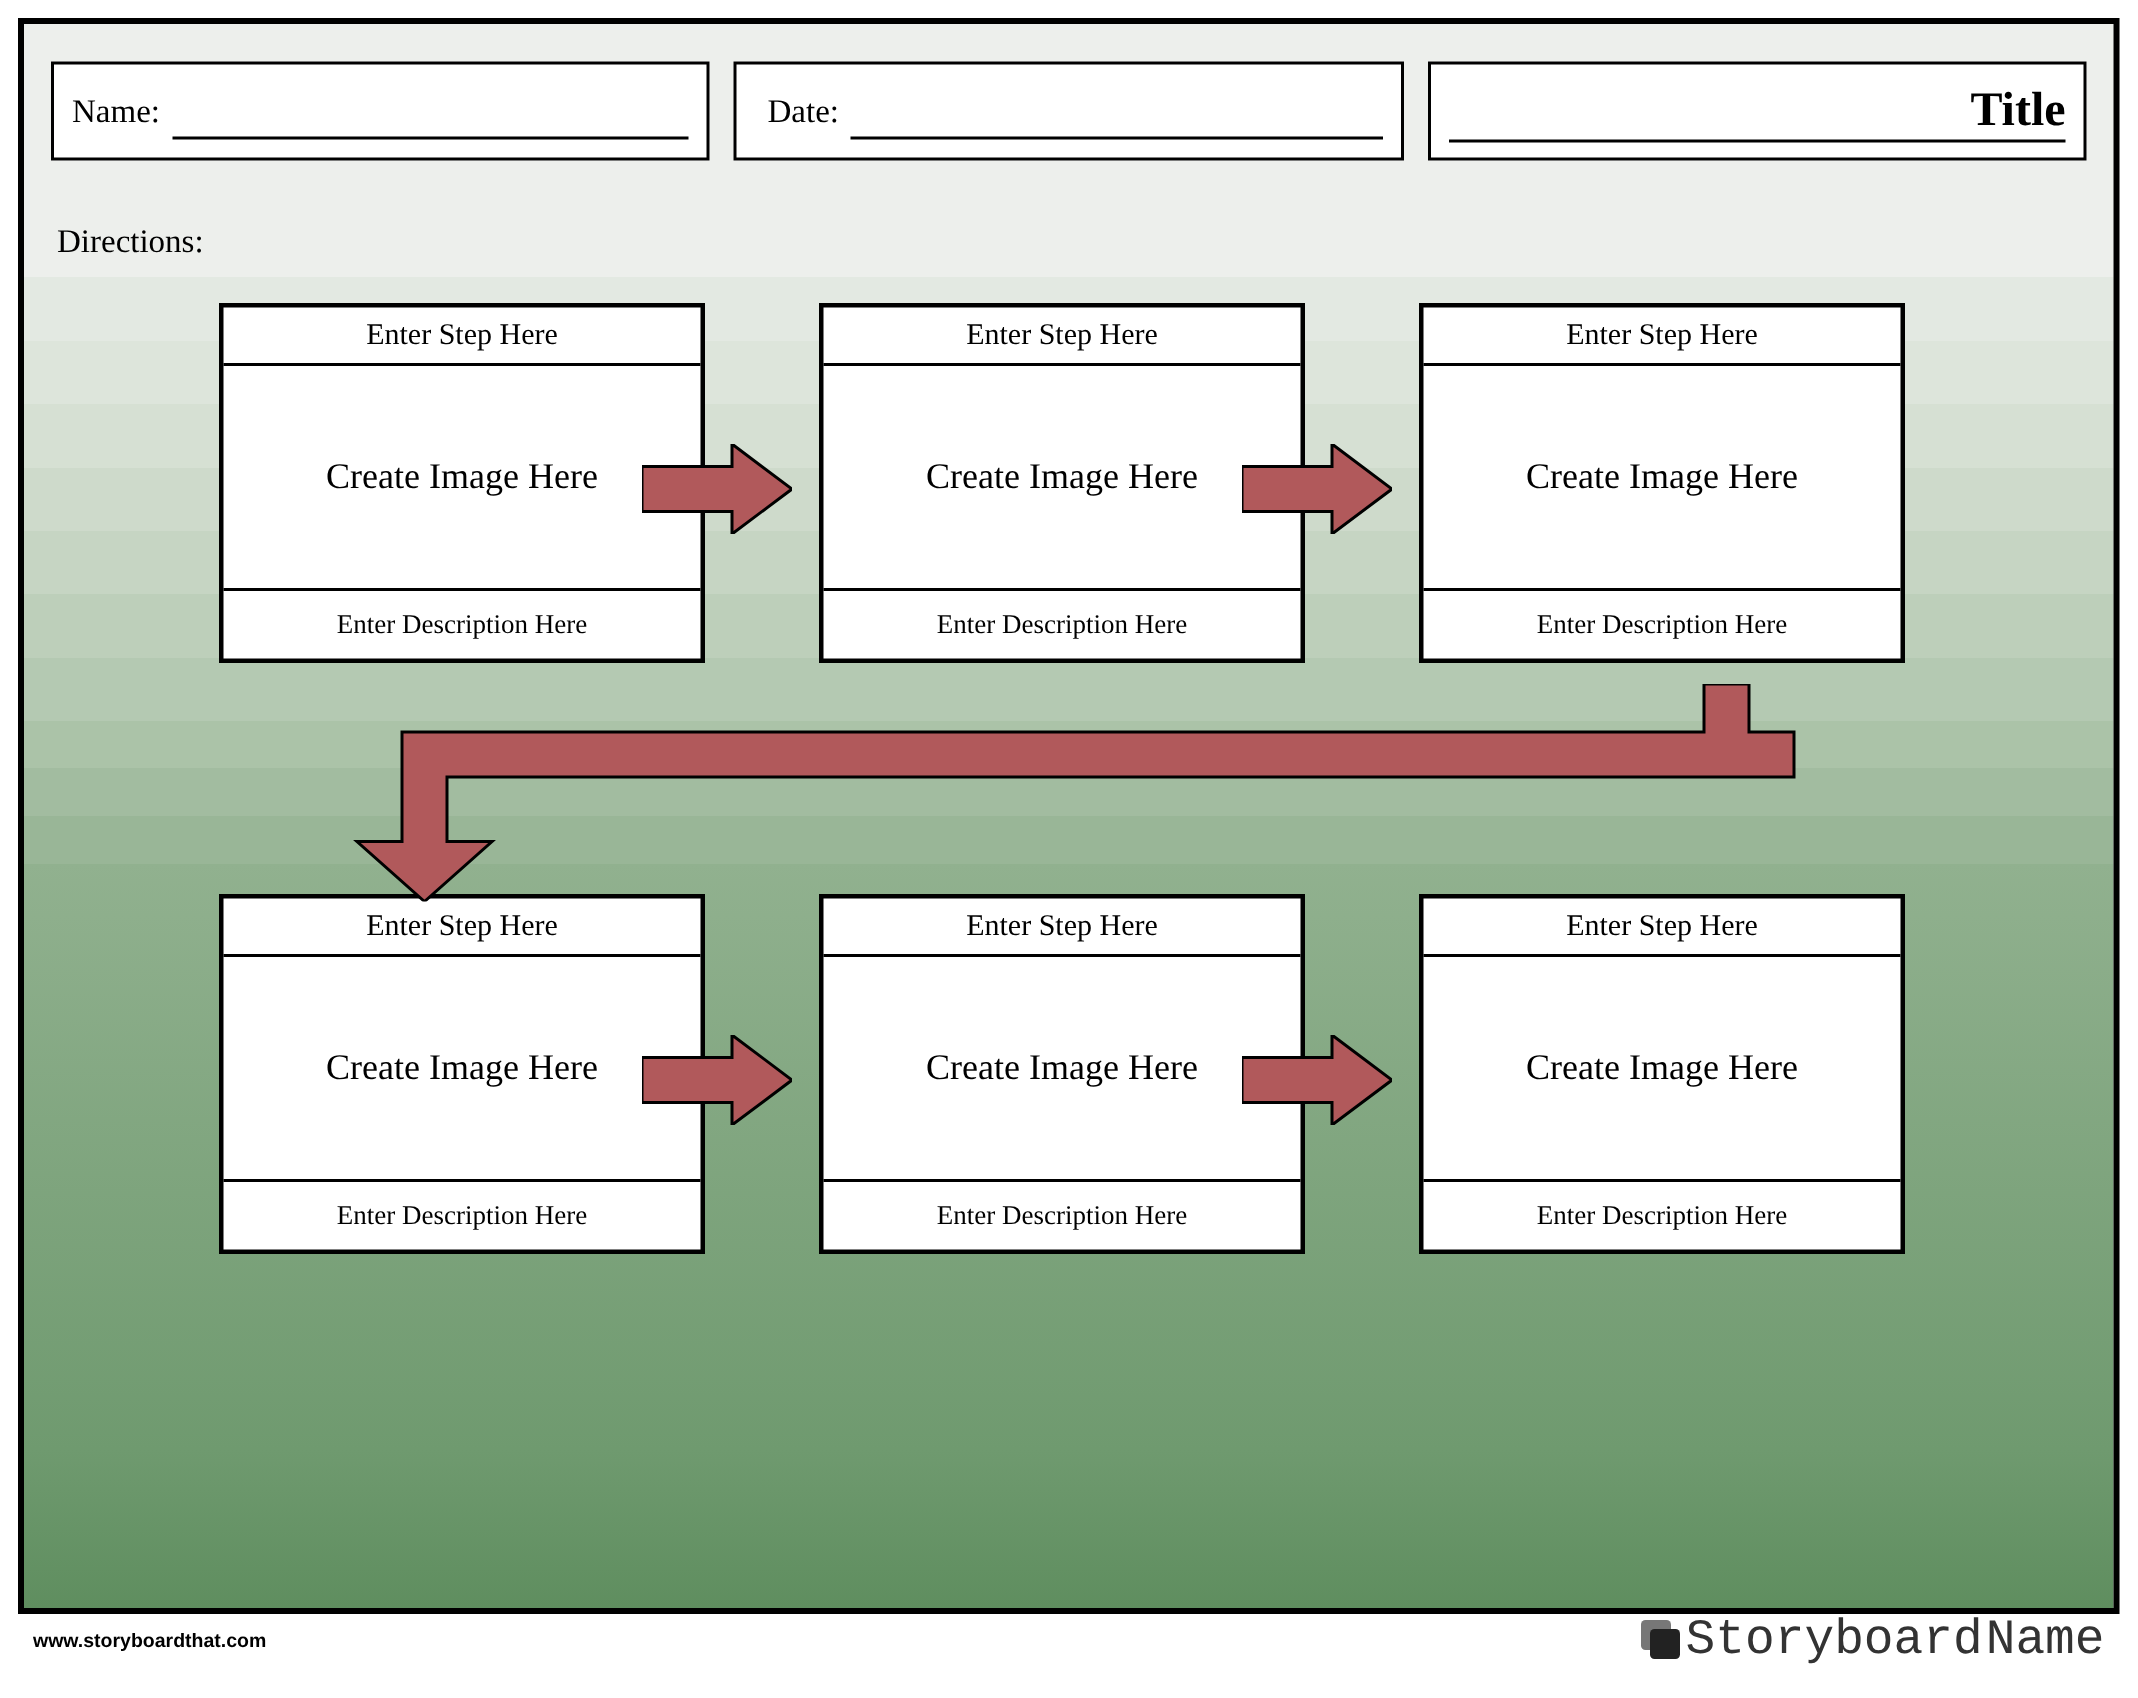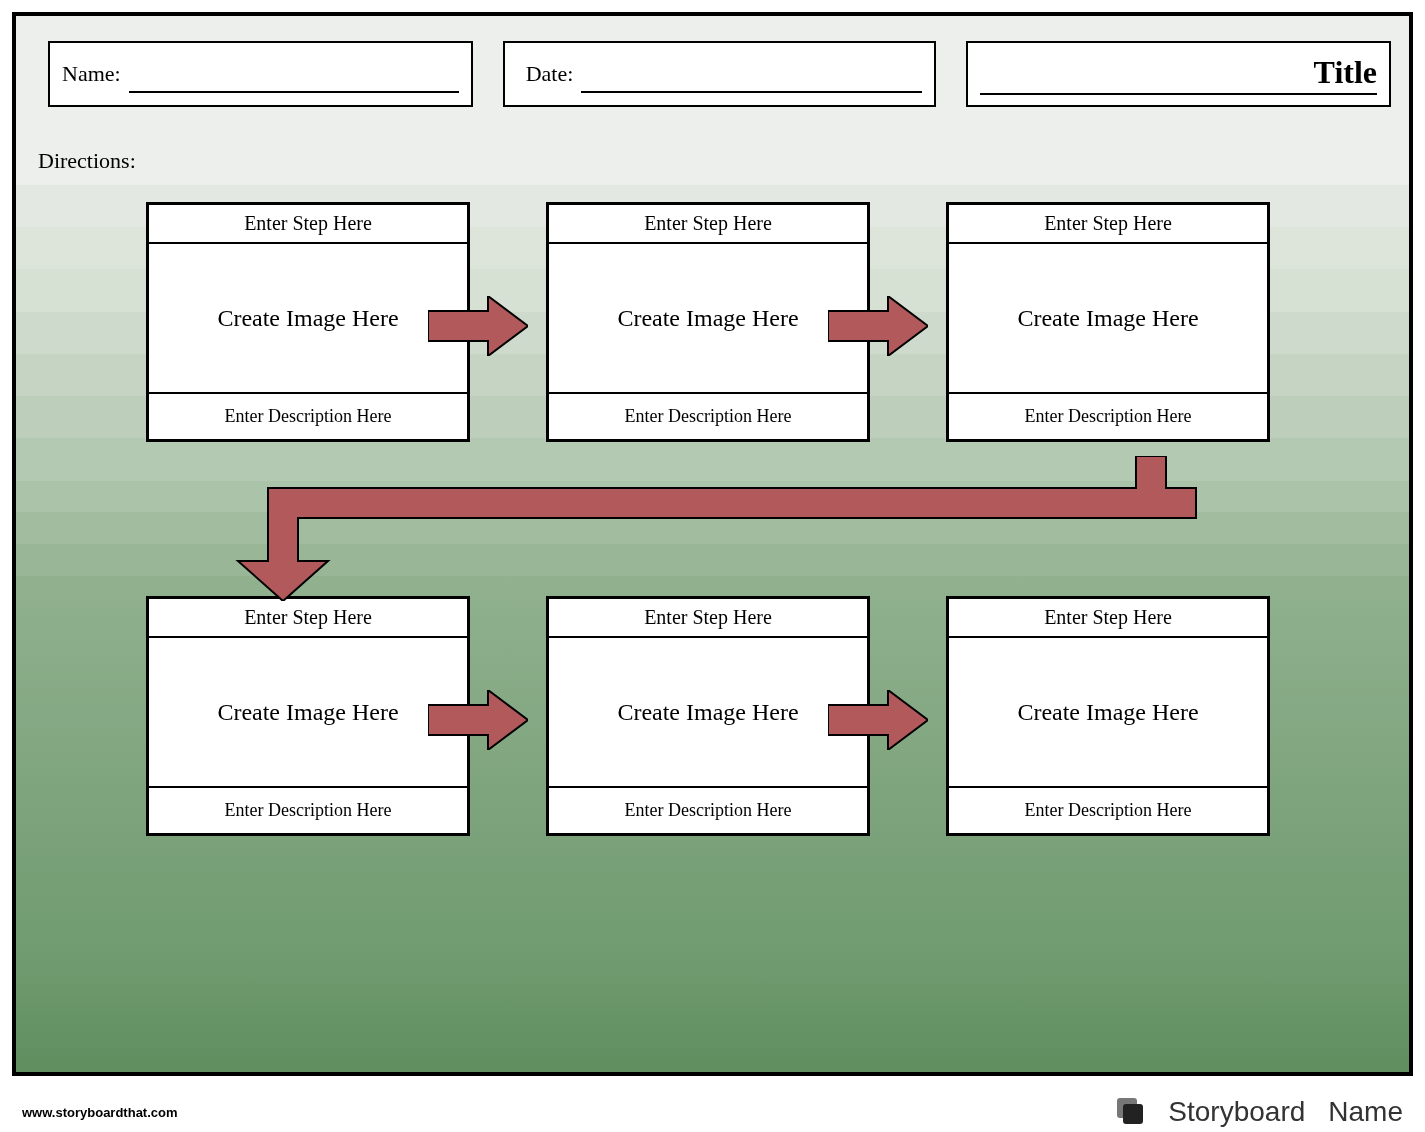--- a/index.html
+++ b/index.html
@@ -46,21 +46,20 @@
   }
   .header-box {
     background: #fff;
     border: 2px solid #000;
     height: 66px;
     display: flex;
     align-items: center;
     padding: 0 12px;
     font-family: Georgia, serif;
     font-size: 22px;
-    margin-left: 14px;
   }
   .name-box { flex: 1.05; }
   .date-box { flex: 1.05; padding-left: 21px; }
   .title-box { flex: 1.05; justify-content: center; font-size: 32px; font-weight: bold; }
   .header-box .label { margin-right: 8px; }
   .header-box .line {
     flex: 1;
     border-bottom: 2px solid #000;
     height: 60%;
   }
@@ -121,35 +120,36 @@
   }
   .arrow-right svg { width: 100%; height: 100%; display:block; }
 
   .long-arrow {
     position: absolute;
   }
   .long-arrow svg { display:block; }
 
   .footer {
     position: absolute;
-    bottom: 4px;
+    bottom: 20px;
     left: 22px;
     right: 22px;
     display: flex;
     justify-content: space-between;
     align-items: center;
     font-family: Arial, Helvetica, sans-serif;
   }
   .footer .url { font-size: 13px; font-weight: bold; color:#000; }
   .brand {
     display: flex;
     align-items: center;
-    gap: 23px;
-    font-size: 28px;
+    gap: 2px;
+    font-size: 33px;
     color: #333;
+    font-family: Liberation Mono, monospace;
   }
   .brand .b1 { font-weight: 400; }
   .brand .b2 { font-weight: 300; }
   .brand-icon {
     width: 28px; height: 28px;
     position: relative;
   }
   .brand-icon .back { position:absolute; width:20px; height:20px; background:#777; border-radius:3px; top:0; left:0;}
   .brand-icon .front { position:absolute; width:20px; height:20px; background:#222; border-radius:3px; top:6px; left:6px;}
 </style>

